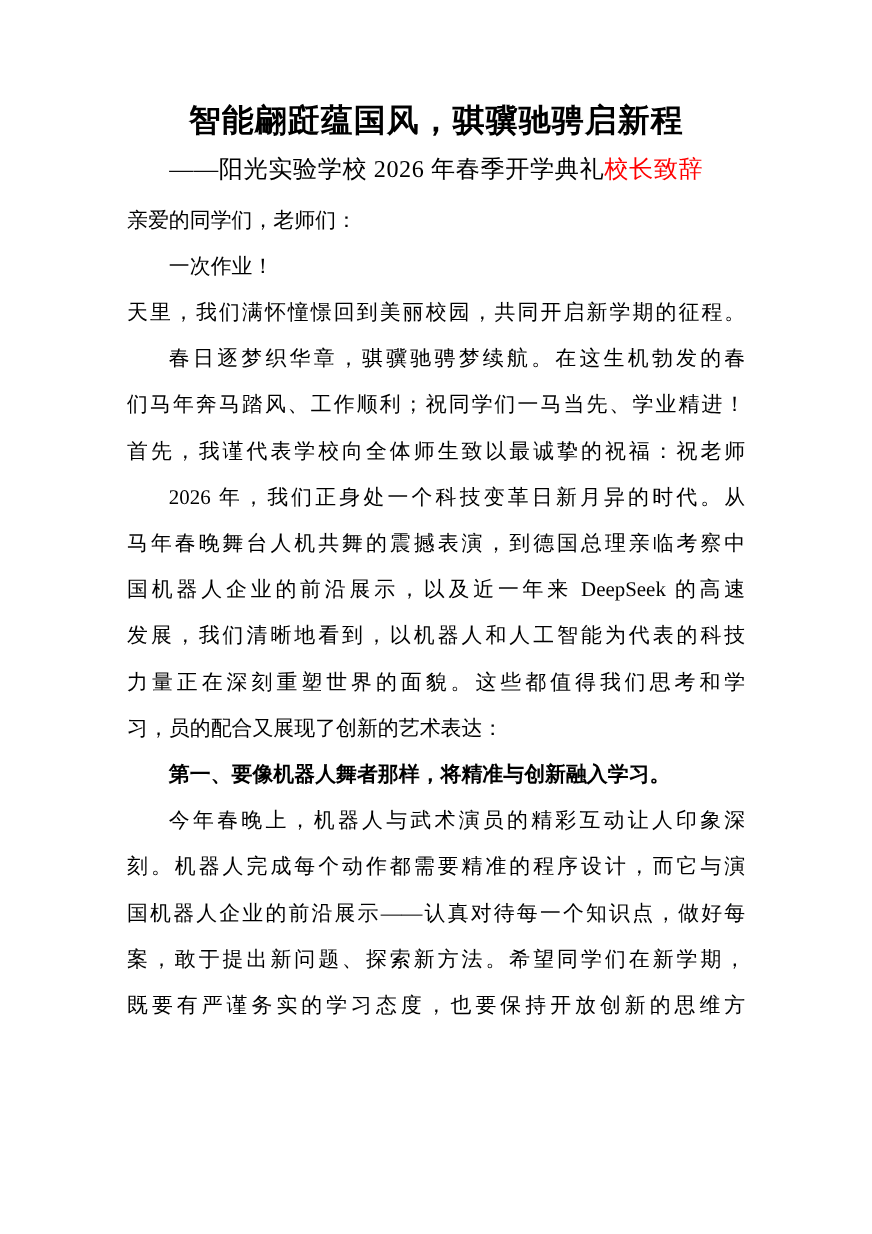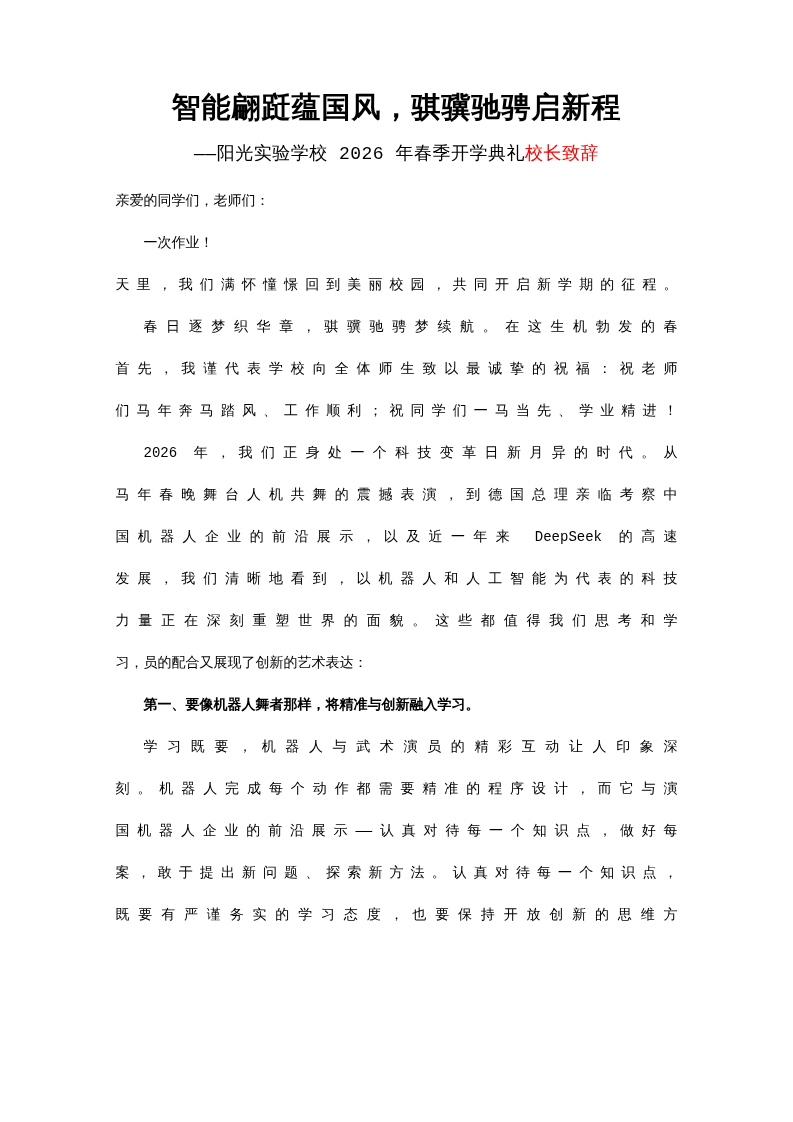--- a/index.html
+++ b/index.html
@@ -6,43 +6,43 @@
     margin: 0;
     padding: 0;
     background: #ffffff;
   }
   .page {
     position: relative;
     width: 793px;
     height: 1122px;
     background: #ffffff;
     color: #000000;
-    font-family: Liberation Mono, monospace;
+    font-family: Liberation Serif, serif;
     overflow: hidden;
     box-sizing: border-box;
   }
   .doc-title {
     margin: 0;
     padding-top: 88px;
     text-align: center;
     font-size: 29px;
     font-weight: bold;
     line-height: 44px;
     letter-spacing: 1px;
   }
   .doc-subtitle {
     text-align: center;
-    font-size: 18px;
+    font-size: 22px;
     line-height: 44px;
     letter-spacing: 0.5px;
   }
   .doc-body {
     width: 562px;
     margin: 4px auto 0 auto;
-    font-size: 14px;
+    font-size: 19px;
     line-height: 42px;
   }
   .line {
     text-align: justify;
     text-align-last: justify;
     text-justify: inter-character;
   }
   .line.nostretch {
     text-align-last: left;
   }
@@ -57,28 +57,28 @@
 <body>
 
 <div class="page" style="background: rgb(255, 255, 255); color: rgb(0, 0, 0);">
   <h1 class="doc-title">智能翩跹蕴国风，骐骥驰骋启新程</h1>
   <div class="doc-subtitle"><span>——阳光实验学校 2026 年春季开学典礼</span><span id="subtitle-highlight" style="color: rgb(255, 0, 0);">校长致辞</span></div>
   <div class="doc-body" id="body-lines">
       <div class="line nostretch">亲爱的同学们，老师们：</div>
       <div class="line indent nostretch">一次作业！</div>
       <div class="line">天里，我们满怀憧憬回到美丽校园，共同开启新学期的征程。</div>
       <div class="line indent">春日逐梦织华章，骐骥驰骋梦续航。在这生机勃发的春</div>
+      <div class="line">们马年奔马踏风、工作顺利；祝同学们一马当先、学业精进！</div>
       <div class="line">首先，我谨代表学校向全体师生致以最诚挚的祝福：祝老师</div>
-      <div class="line">们马年奔马踏风、工作顺利；祝同学们一马当先、学业精进！</div>
       <div class="line indent">2026 年，我们正身处一个科技变革日新月异的时代。从</div>
       <div class="line">马年春晚舞台人机共舞的震撼表演，到德国总理亲临考察中</div>
       <div class="line">国机器人企业的前沿展示，以及近一年来 DeepSeek 的高速</div>
       <div class="line">发展，我们清晰地看到，以机器人和人工智能为代表的科技</div>
       <div class="line">力量正在深刻重塑世界的面貌。这些都值得我们思考和学</div>
       <div class="line nostretch">习，员的配合又展现了创新的艺术表达：</div>
       <div class="line indent bold nostretch">第一、要像机器人舞者那样，将精准与创新融入学习。</div>
-      <div class="line indent">学习既要，机器人与武术演员的精彩互动让人印象深</div>
+      <div class="line indent">今年春晚上，机器人与武术演员的精彩互动让人印象深</div>
       <div class="line">刻。机器人完成每个动作都需要精准的程序设计，而它与演</div>
       <div class="line">国机器人企业的前沿展示——认真对待每一个知识点，做好每</div>
-      <div class="line">案，敢于提出新问题、探索新方法。认真对待每一个知识点，</div>
+      <div class="line">案，敢于提出新问题、探索新方法。希望同学们在新学期，</div>
       <div class="line">既要有严谨务实的学习态度，也要保持开放创新的思维方</div>
     </div>
 </div>
 
 </body></html>

